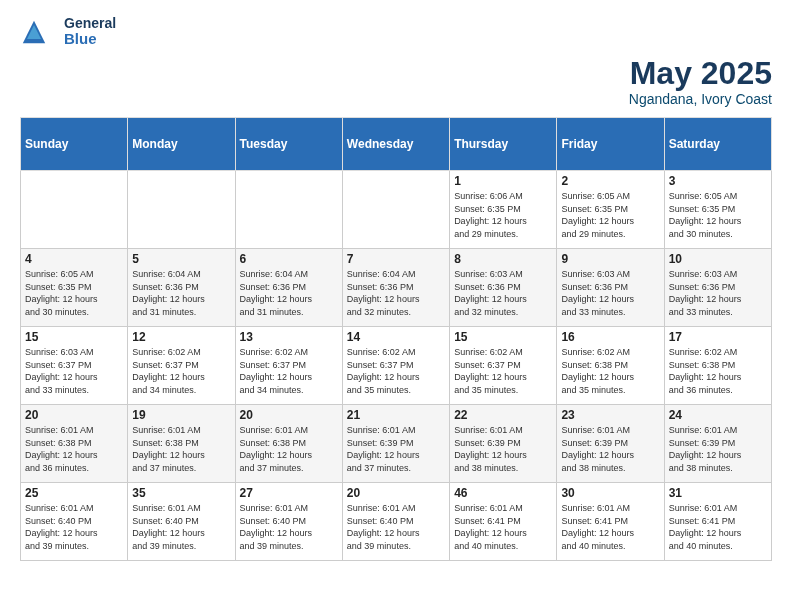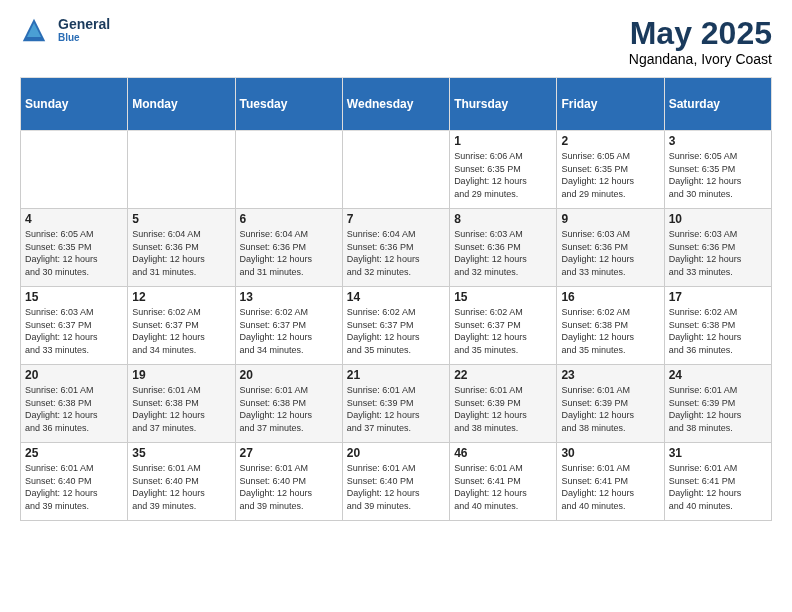--- a/index.html
+++ b/index.html
@@ -18,44 +18,45 @@
     }
     .header {
       display: flex;
       justify-content: space-between;
       align-items: flex-start;
       margin-bottom: 10px;
     }
     .logo {
       display: flex;
       align-items: center;
-      gap: 10px;
+      gap: 16px;
     }
     .logo-text {
       font-size: 18px;
       font-weight: bold;
       color: #1a3a5c;
       line-height: 1.1;
     }
     .logo-icon {
       width: 28px;
       height: 28px;
     }
     .title-block {
       text-align: right;
+      margin-top: 40px;
     }
     .month-title {
       font-size: 32px;
       font-weight: bold;
       color: #1a3a5c;
       line-height: 1.1;
     }
     .subtitle {
       font-size: 14px;
-      color: #000000;
+      color: #0c4a6e;
     }
     .calendar {
       width: 100%;
       border-collapse: collapse;
       table-layout: fixed;
     }
     .calendar th {
       background: #2a6db5;
       color: #fff;
       font-size: 12px;
@@ -97,21 +98,21 @@
 
 <div class="page">
   <div class="header">
     <div class="logo">
       <svg class="logo-icon" viewBox="0 0 40 40" xmlns="http://www.w3.org/2000/svg">
         <polygon points="20,4 36,36 4,36" fill="#2a6db5"></polygon>
         <polygon points="20,10 30,30 10,30" fill="#4a9fd4"></polygon>
       </svg>
       <div>
         <div class="logo-text" style="font-size:14px;">General</div>
-        <div class="logo-text" style="font-size:10px; color:#2a6db5;">Blue</div>
+        <div class="logo-text" style="font-size:15px; color:#2a6db5;">Blue</div>
       </div>
     </div>
     <div class="title-block">
       <div class="month-title">May 2025</div>
       <div class="subtitle">Ngandana, Ivory Coast</div>
     </div>
   </div>
 
   <table class="calendar">
     <thead>

